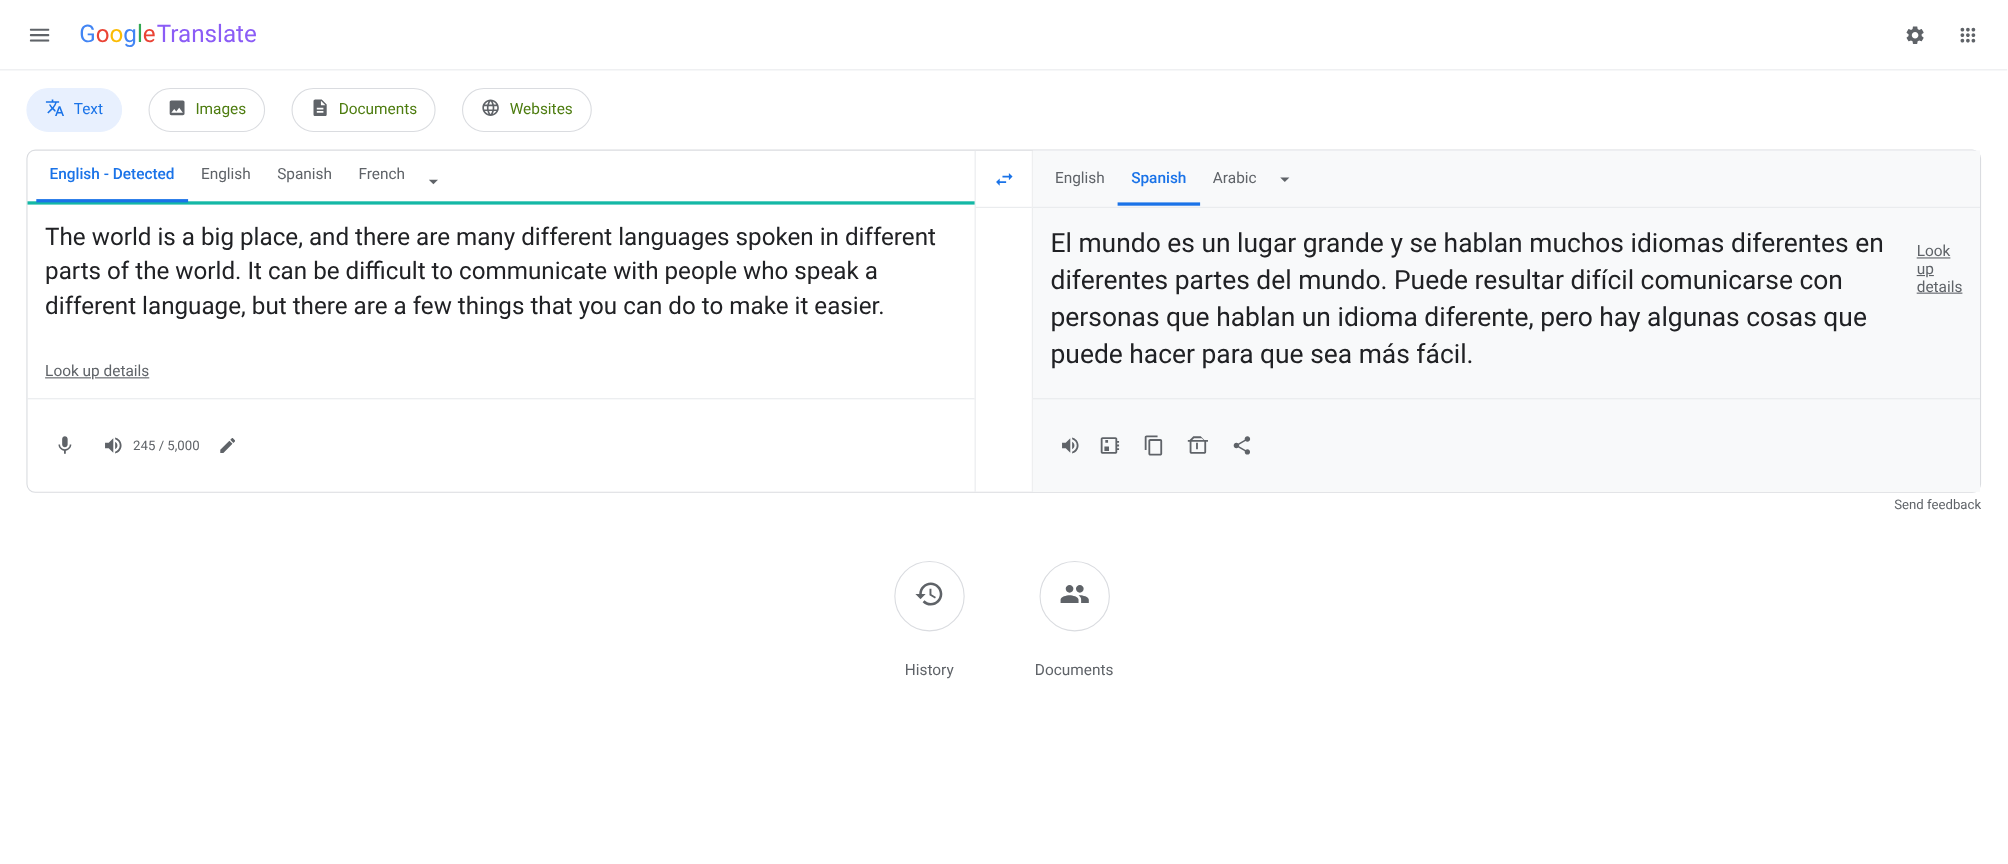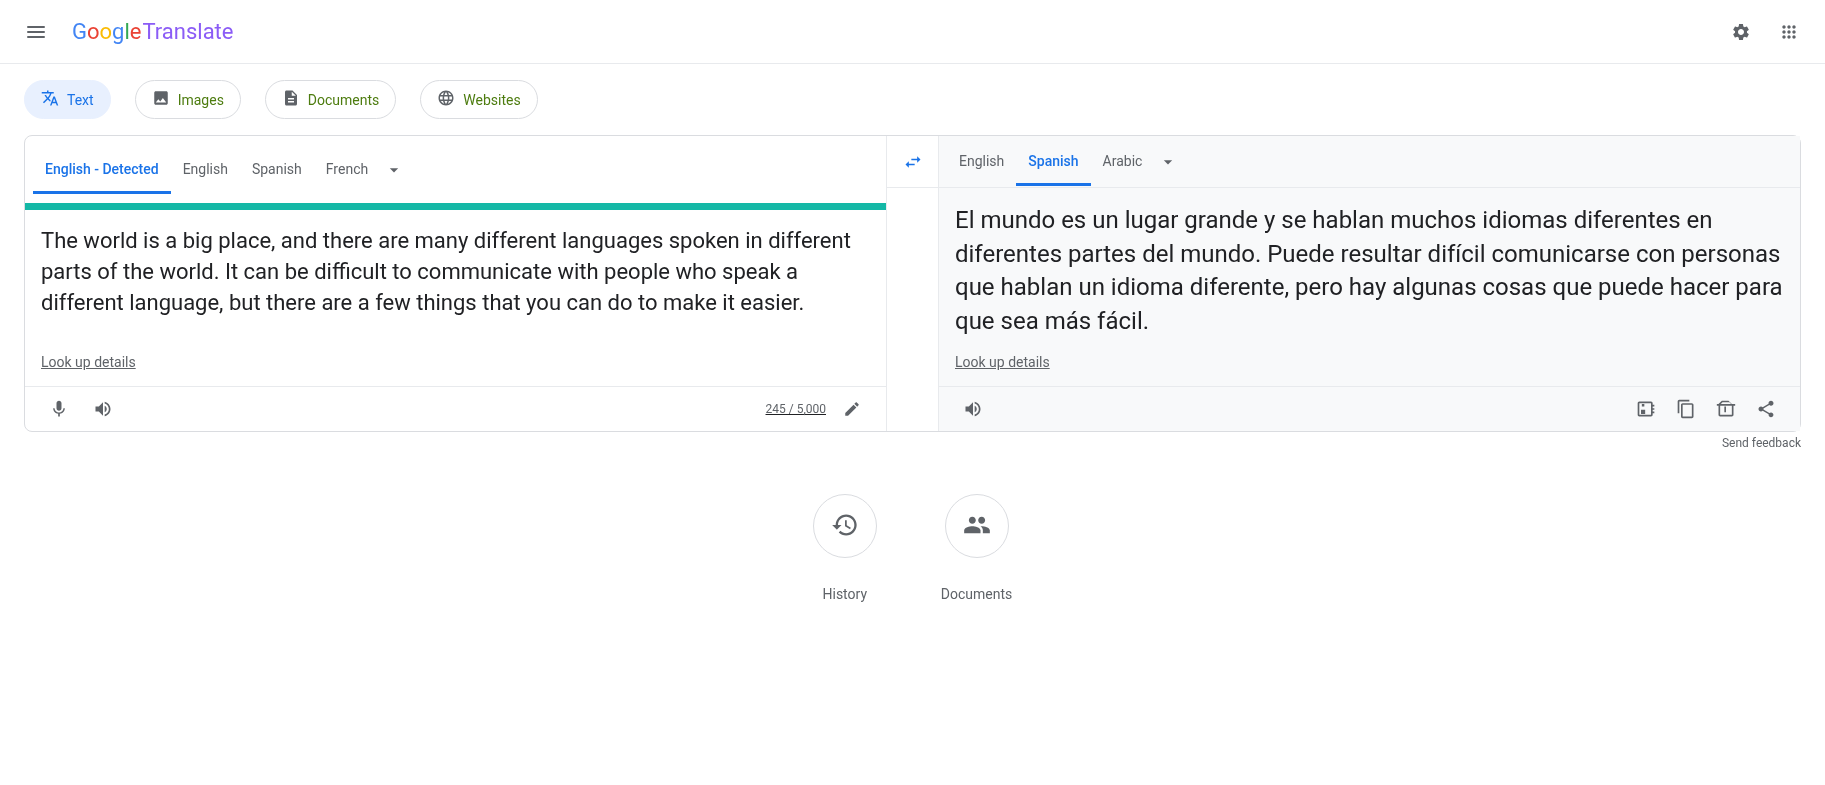--- a/index.html
+++ b/index.html
@@ -111,21 +111,21 @@
       font-family: inherit;
       color: #202124;
       background: transparent;
       line-height: 1.4;
       min-height: 120px;
     }
     .target-text-area {
       flex: 1;
       padding: 16px;
       display: flex;
-      flex-direction: column;
+      flex-direction: row;
     }
     .translated-text {
       font-size: 24px;
       color: #202124;
       line-height: 1.4;
     }
 
     
     .lookup-link {
       color: #5f6368;
@@ -133,24 +133,22 @@
       text-decoration: underline;
       cursor: pointer;
       margin-top: 8px;
       display: inline-block;
     }
 
     
     .panel-footer {
       display: flex;
       align-items: center;
-      padding: 4px 16px;
+      padding: 24px 16px;
       border-top: 1px solid #e8eaed;
-      justify-content: space-between;
-      text-decoration: underline;
     }
     .footer-left { display: flex; align-items: center; gap: 8px; }
     .footer-right { display: flex; align-items: center; gap: 4px; color: #5f6368; font-size: 12px; }
     .footer-icon-btn {
       width: 36px; height: 36px; border-radius: 50%; border: none;
       background: transparent; cursor: pointer;
       display: flex; align-items: center; justify-content: center;
       color: #5f6368;
     }
 
@@ -255,21 +253,21 @@
       </svg>
     </span>
     <span>Websites</span>
   </button>
 </div>
 
 <div class="translate-container">
 
   <div style="display:flex; flex-direction:column; flex:1; border-right:1px solid #e8eaed;">
 
-    <div class="source-lang-bar" style="display:flex; align-items:center; padding:0 8px; border-bottom:7px solid #14b8a6; height:52px;">
+    <div class="source-lang-bar" style="display:flex; align-items:flex-end; padding:0 8px; border-bottom:3px solid #14b8a6; height:52px;">
       <button class="lang-tab active">English - Detected</button>
       <button class="lang-tab">English</button>
       <button class="lang-tab">Spanish</button>
       <button class="lang-tab">French</button>
       <button class="more-btn" title="More languages">
         <svg width="20" height="20" viewBox="0 0 24 24" fill="#5f6368">
             <path d="M7 10l5 5 5-5z"></path>
           </svg>
       </button>
     </div>

